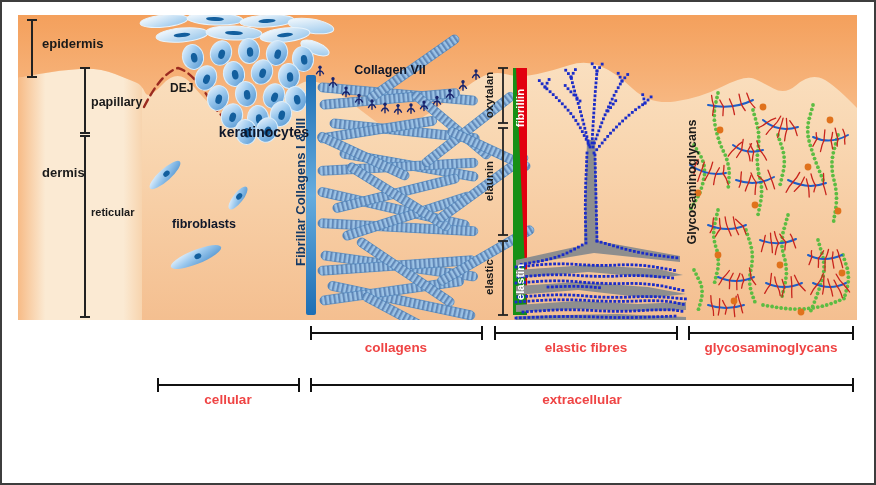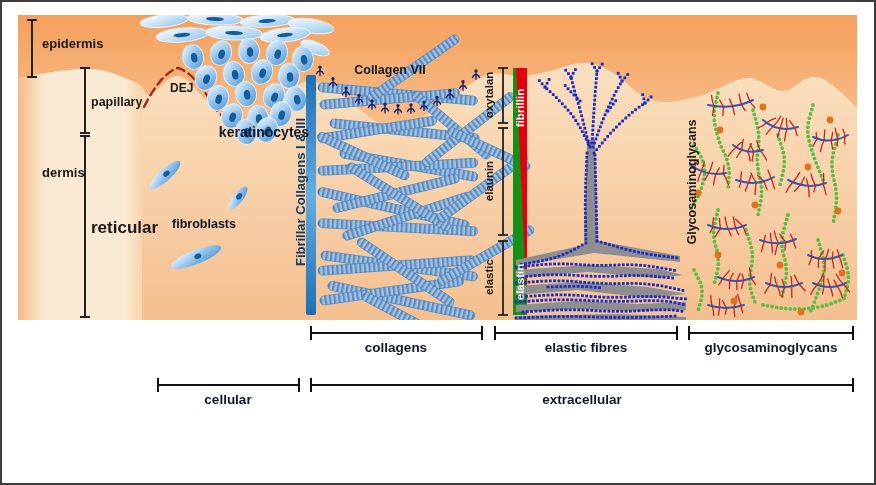--- a/index.html
+++ b/index.html
@@ -12,21 +12,21 @@
   .hlbl{position:absolute;font-weight:700;color:#0f172a;white-space:nowrap;
         transform:translateX(-50%);}
   .vlbl{position:absolute;font-weight:700;color:#1a1a1a;white-space:nowrap;
         transform:translate(-50%,-50%) rotate(-90deg);}
   .bracket{position:absolute;height:12px;border-top:2.2px solid #111;}
   .bracket::before,.bracket::after{content:"";position:absolute;top:-8px;
         width:2.2px;height:14px;background:#111;}
   .bracket::before{left:0;}
   .bracket::after{right:0;}
   .blabel{position:absolute;transform:translateX(-50%);font-weight:700;
-        font-size:13.5px;color:#0f172a;white-space:nowrap;}
+        font-size:13.5px;color:#ef4444;white-space:nowrap;}
   .caption{position:absolute;left:40px;top:429px;width:812px;
         font-size:13.5px;color:#141414;line-height:1.42;}
 </style>
 </head>
 <body>
 
 <div class="frame">
 
   <div class="illus">
     <svg id="art" width="839" height="305" viewBox="0 0 839 305">
@@ -1229,21 +1229,21 @@
         <circle cx="700" cy="240" r="3.4" fill="#E0721C"></circle>
         <circle cx="762" cy="250" r="3.4" fill="#E0721C"></circle>
         <circle cx="824" cy="258" r="3.4" fill="#E0721C"></circle>
         <circle cx="716" cy="286" r="3.4" fill="#E0721C"></circle>
         <circle cx="783" cy="297" r="3.4" fill="#E0721C"></circle>
       </svg>
 
     <div class="lbl" style="left:24px;top:21px;font-size:13px">epidermis</div>
     <div class="lbl" style="left:73px;top:80px;font-size:12.5px">papillary</div>
     <div class="lbl" style="left:24px;top:150px;font-size:13px">dermis</div>
-    <div class="lbl" style="left:73px;top:203px;font-size:17px">reticular</div>
+    <div class="lbl" style="left:73px;top:191px;font-size:11px">reticular</div>
 
     <div class="lbl" style="left:152px;top:66px;font-size:12px">DEJ</div>
     <div class="hlbl" style="left:246px;top:109px;font-size:14px">keratinocytes</div>
     <div class="hlbl" style="left:186px;top:202px;font-size:12.5px">fibroblasts</div>
 
     <div class="hlbl" style="left:372px;top:48px;font-size:12.5px">Collagen VII</div>
     <div class="vlbl" style="left:282px;top:177px;font-size:13px;color:#143A66">Fibrillar Collagens I &amp; III</div>
 
     <div class="vlbl" style="left:471px;top:80px;font-size:11.5px">oxytalan</div>
     <div class="vlbl" style="left:471px;top:166px;font-size:11.5px">elaunin</div>

